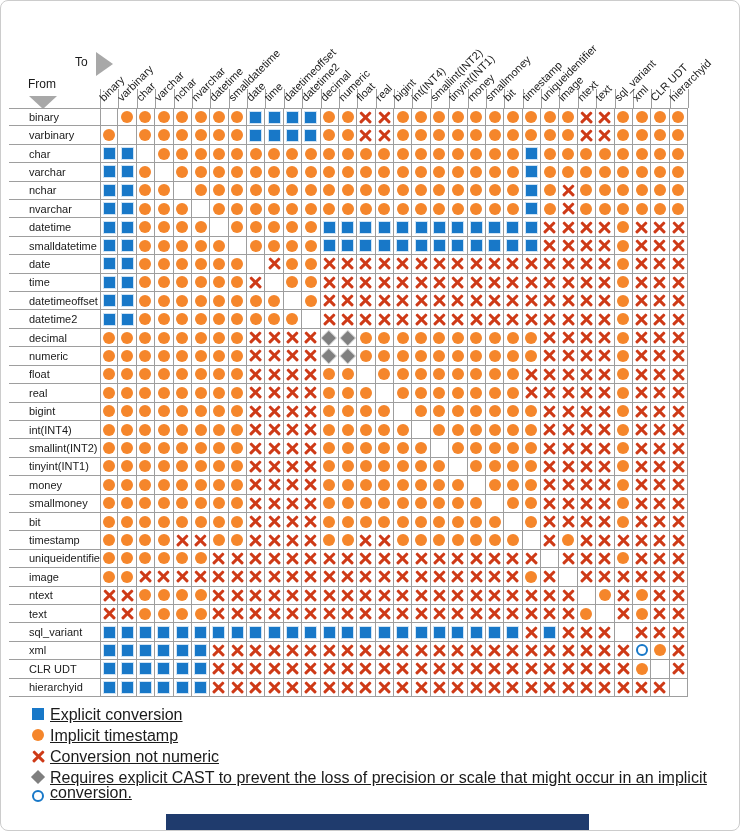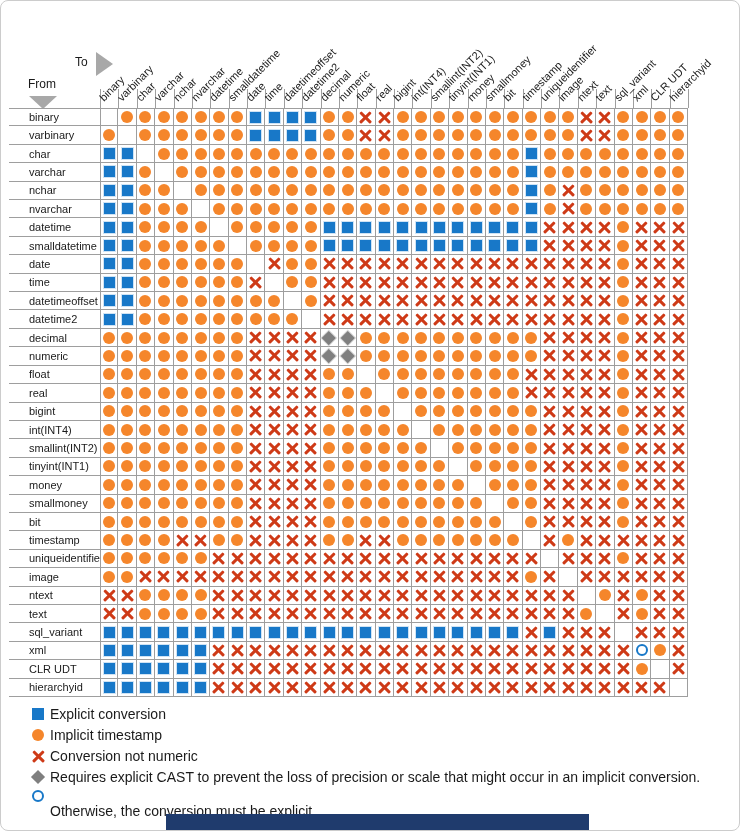--- a/index.html
+++ b/index.html
@@ -30,21 +30,21 @@
   .s-x{position:relative;width:13px;height:13px;}
   .s-x::before,.s-x::after{content:"";position:absolute;left:-1px;right:-1px;top:5px;height:3.4px;background:#ce3a17;border-radius:1px;}
   .s-x::before{transform:rotate(45deg);}
   .s-x::after{transform:rotate(-45deg);}
   .s-di{width:9.5px;height:9.5px;background:#7f7f7f;transform:rotate(45deg);box-shadow:0 0 0 1px #d9d9d9;}
   .s-oc{width:8px;height:8px;border-radius:50%;border:2px solid #1878c8;background:#fff;}
 
   
   .legend-item{position:absolute;left:30px;display:flex;align-items:flex-start;}
   .legend-icon{width:14px;height:14px;display:flex;align-items:center;justify-content:center;flex:none;margin-right:5px;}
-  .legend-text{font-size:14px;color:#1a1a1a;line-height:15px;}
+  .legend-text{font-size:16px;color:#1a1a1a;line-height:15px;text-decoration:underline;}
   .l-sq{width:12px;height:12px;background:#1878c8;}
   .l-ci{width:12px;height:12px;border-radius:50%;background:#f5862b;}
   .l-x{position:relative;width:13px;height:13px;}
   .l-x::before,.l-x::after{content:"";position:absolute;left:-1px;right:-1px;top:5px;height:3.4px;background:#ce3a17;border-radius:1px;}
   .l-x::before{transform:rotate(45deg);}
   .l-x::after{transform:rotate(-45deg);}
   .l-di{width:10px;height:10px;background:#7f7f7f;transform:rotate(45deg);}
   .l-oc{width:8px;height:8px;border-radius:50%;border:2px solid #1878c8;background:#fff;}
 
   #bottom-bar{position:absolute;left:165px;top:813px;width:423px;height:20px;background:#1f3b6d;}
@@ -3196,18 +3196,18 @@
     <div class="legend-item" style="top:769px;">
       <span class="legend-icon">
           <span class="l-di"></span>
         </span>
       <span class="legend-text">Requires explicit CAST to prevent the loss of precision or scale that might occur in an implicit conversion.</span>
     </div>
     <div class="legend-item" style="top:788px;">
       <span class="legend-icon">
           <span class="l-oc"></span>
         </span>
-      <span class="legend-text"><br><span>Otherwise, the conversion must be explicit.</span></span>
+      <span class="legend-text"><br></span>
     </div>
   </div>
 
   <div id="bottom-bar"></div>
 </div>
 
 </body></html>

